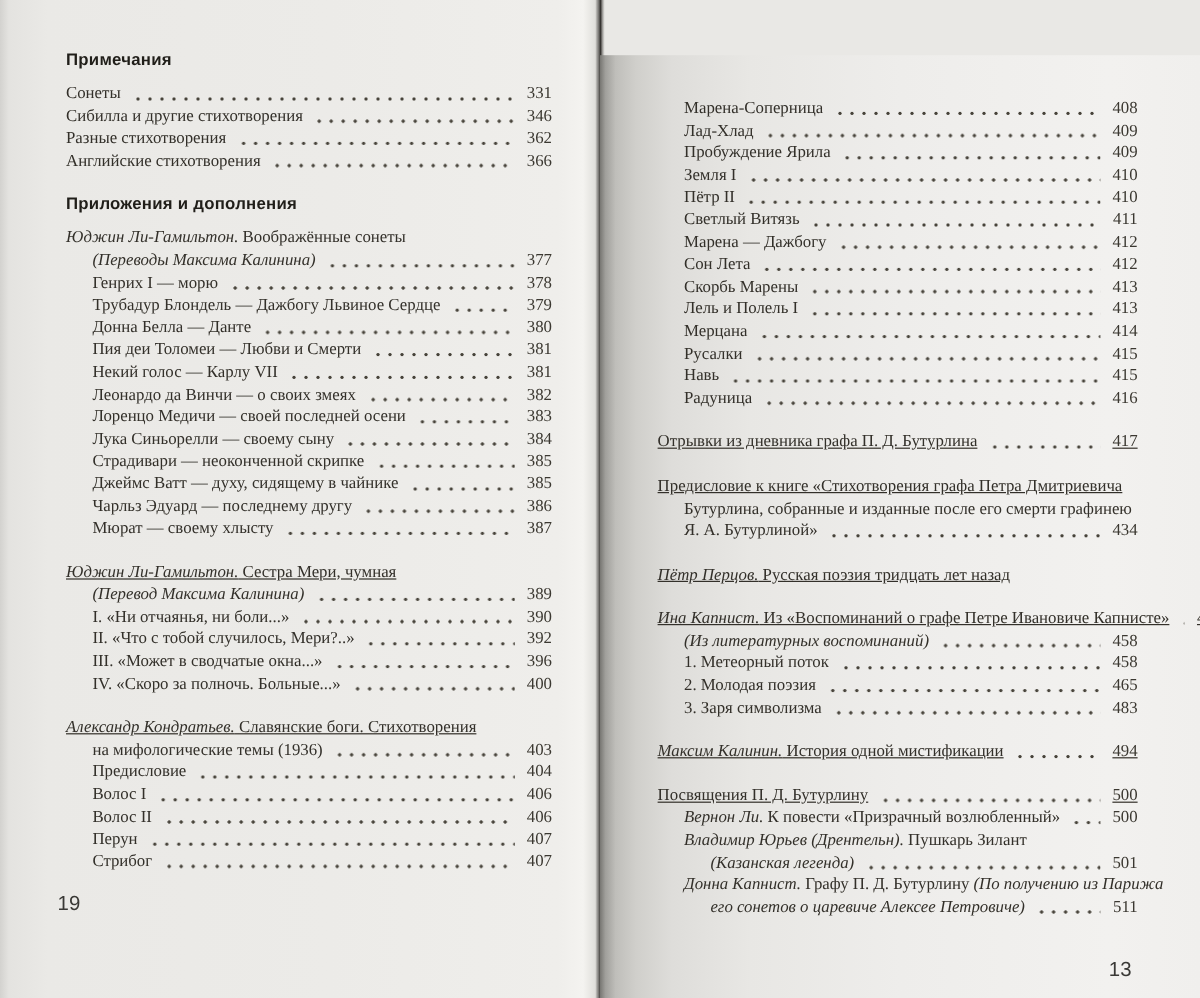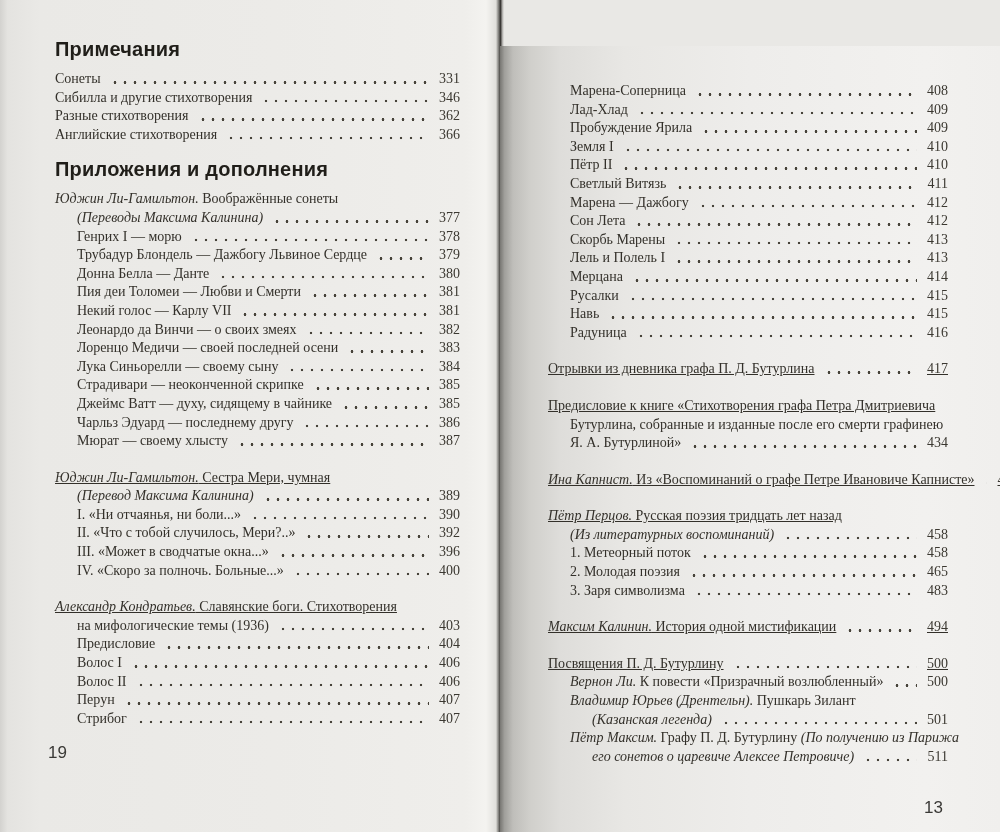--- a/index.html
+++ b/index.html
@@ -21,21 +21,21 @@
   }
   .gutter{
     position:absolute;left:496px;top:0;width:8px;height:832px;
     background:linear-gradient(90deg,rgba(45,43,40,0) 0%,rgba(45,43,40,0.55) 38%,#353330 55%,rgba(70,68,64,0.35) 80%,rgba(70,68,64,0) 100%);
   }
   .content{position:absolute;}
   .content-left{left:55px;top:38px;width:405px;}
   .content-right{left:48px;top:36px;width:400px;}
   .heading{
     font-family:"Liberation Sans", sans-serif;
-    font-weight:bold;font-size:20px;line-height:22px;
+    font-weight:bold;font-size:14px;line-height:22px;
     color:#201e19;letter-spacing:.2px;
     margin:14px 0 10px 0;
   }
   .heading:first-child{margin-top:0;}
   .row{
     display:flex;align-items:baseline;
     height:18.6px;line-height:18.6px;
     font-size:14px;color:#33302a;
   }
   .row .txt{white-space:nowrap;flex-shrink:0;}
@@ -303,26 +303,26 @@
         </div>
         <div class="row ind1">
           <span class="txt"><span>Бутурлина, собранные и изданные после его смерти графинею</span></span>
         </div>
         <div class="row ind1">
           <span class="txt"><span>Я. А. Бутурлиной»</span></span>
           <span class="dots"></span>
           <span class="pg">434</span>
         </div>
         <div class="row gapb">
+          <span class="txt"><em>Пётр Перцов.</em><span> Русская поэзия тридцать лет назад</span></span>
+        </div>
+        <div class="row gapb">
           <span class="txt"><em>Ина Капнист.</em><span> Из «Воспоминаний о графе Петре Ивановиче Капнисте»</span></span>
           <span class="dots"></span>
           <span class="pg">445</span>
-        </div>
-        <div class="row gapb">
-          <span class="txt"><em>Пётр Перцов.</em><span> Русская поэзия тридцать лет назад</span></span>
         </div>
         <div class="row ind1">
           <span class="txt"><em>(Из литературных воспоминаний)</em></span>
           <span class="dots"></span>
           <span class="pg">458</span>
         </div>
         <div class="row ind1">
           <span class="txt"><span>1. Метеорный поток</span></span>
           <span class="dots"></span>
           <span class="pg">458</span>
@@ -354,21 +354,21 @@
         </div>
         <div class="row ind1">
           <span class="txt"><em>Владимир Юрьев (Дрентельн).</em><span> Пушкарь Зилант</span></span>
         </div>
         <div class="row ind2">
           <span class="txt"><em>(Казанская легенда)</em></span>
           <span class="dots"></span>
           <span class="pg">501</span>
         </div>
         <div class="row ind1">
-          <span class="txt"><em>Пётр Максим.</em><span> Графу П. Д. Бутурлину </span><em>(По получению из Парижа</em></span>
+          <span class="txt"><em>Донна Капнист.</em><span> Графу П. Д. Бутурлину </span><em>(По получению из Парижа</em></span>
         </div>
         <div class="row ind2">
           <span class="txt"><em>его сонетов о царевиче Алексее Петровиче)</em></span>
           <span class="dots"></span>
           <span class="pg">511</span>
         </div>
       </div>
     <div class="folio folio-right">13</div>
   </div>
 </div>

